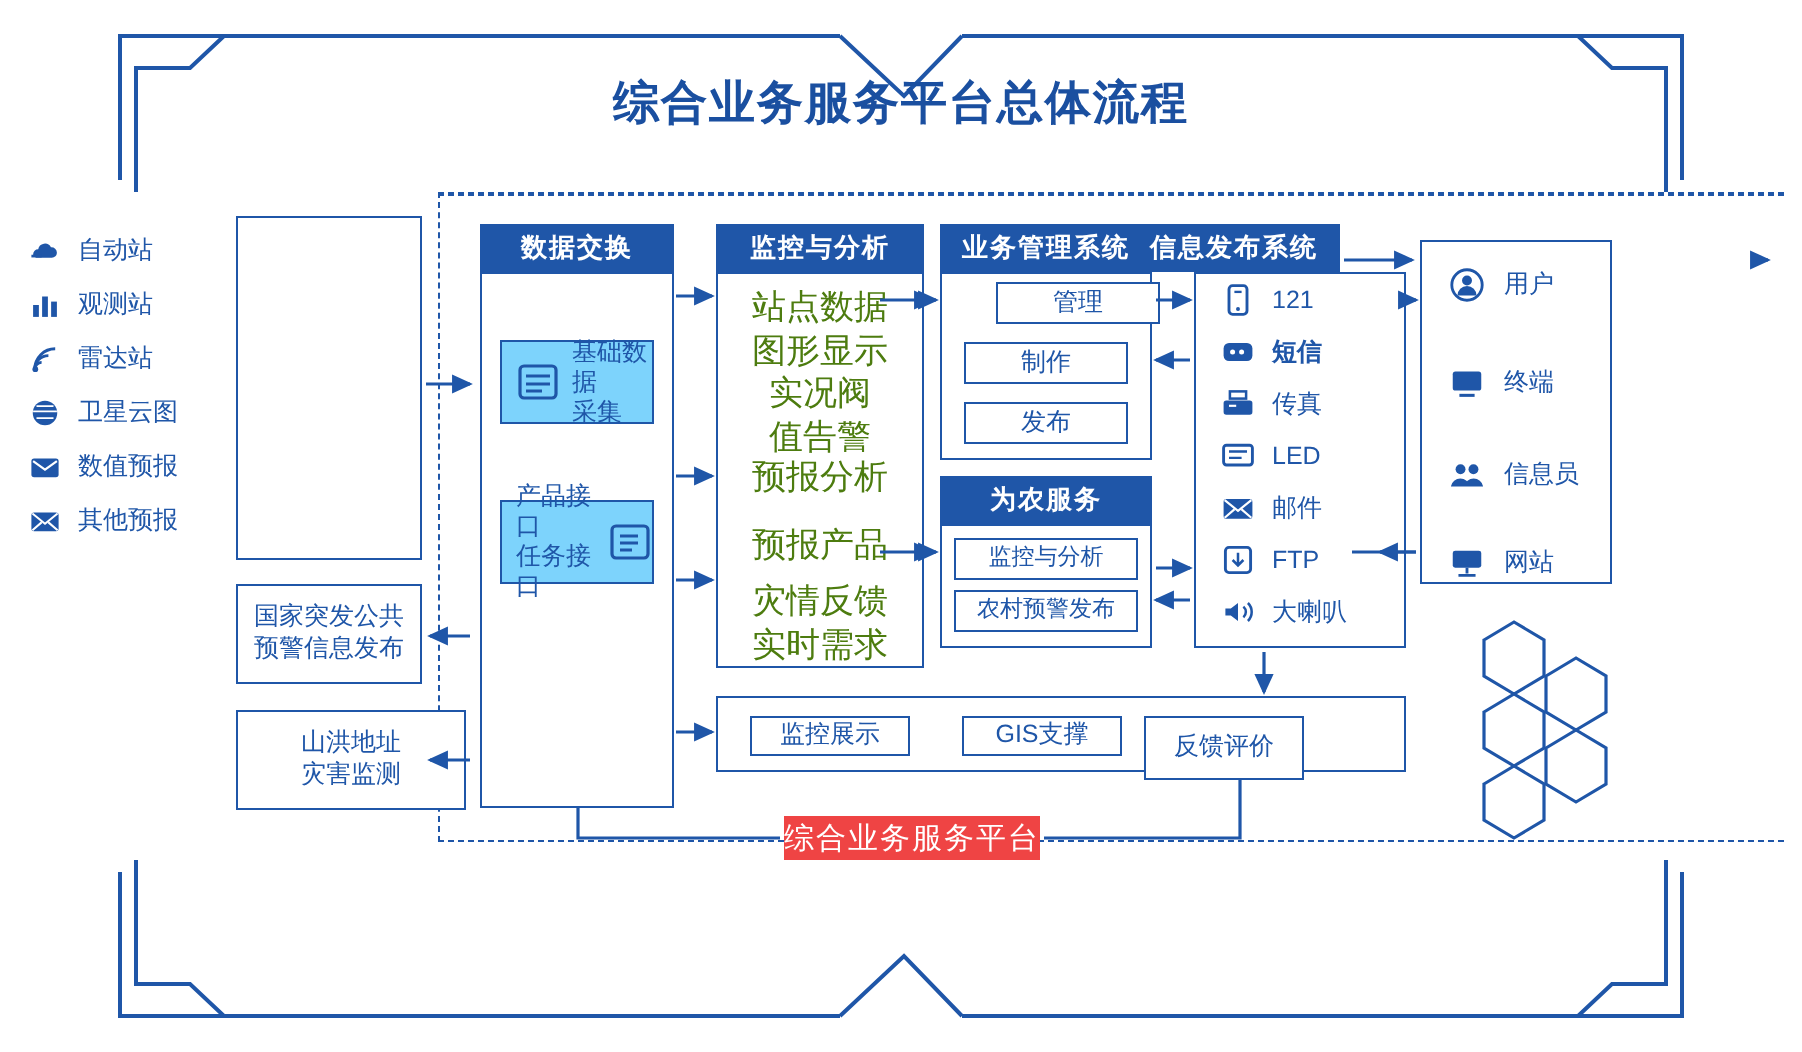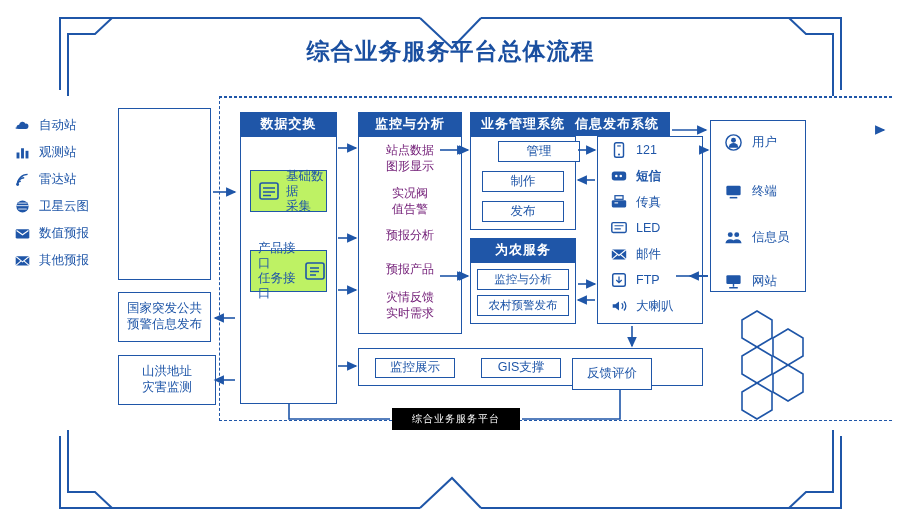--- a/index.html
+++ b/index.html
@@ -118,47 +118,47 @@
   .pubrow .ico {
     width: 18px; height: 18px;
     display: inline-flex;
     align-items: center;
     justify-content: center;
     flex: 0 0 auto;
   }
   
   .ptext {
     position: absolute;
-    color: #701a75;
-    font-size: 12px;
+    color: #4d7c0f;
+    font-size: 17px;
     text-align: center;
     line-height: 1.3;
     width: 86px;
   }
   
   .exbox {
     position: absolute;
     box-sizing: border-box;
     border: 1.5px solid #1f56a8;
-    background: #bef264;
+    background: #7dd3fc;
     display: flex;
     align-items: center;
     gap: 6px;
     padding-left: 7px;
     color: #1f56a8;
     font-size: 12.5px;
     line-height: 1.2;
   }
   .exbox .ico { width: 22px; height: 22px; flex: 0 0 auto; }
   .footer-bar {
     position: absolute;
     box-sizing: border-box;
-    background: #000000;
+    background: #ef4444;
     color: #fff;
-    font-size: 10px;
+    font-size: 15px;
     display: flex;
     align-items: center;
     justify-content: center;
     letter-spacing: 1px;
   }
   .arrows {
     position: absolute;
     left: 0; top: 0;
     width: 901px; height: 526px;
     pointer-events: none;
@@ -259,21 +259,21 @@
       <svg viewBox="0 0 20 20" width="17" height="17">
           <rect x="2" y="5" width="16" height="11" rx="1.6" fill="#1f56a8"></rect>
           <path d="M2.6 5.6l7.4 6 7.4-6M2.6 15.4l5.4-4.6M17.4 15.4L12 10.8" stroke="#fff" stroke-width="1.2" fill="none"></path>
         </svg>
     </span>
     <span>其他预报</span>
   </div>
 
   <div class="box" style="left:118px; top:292px; width:93px; height:50px; white-space:pre-line;">国家突发公共
 预警信息发布</div>
-  <div class="box" style="left:118px; top:355px; width:98px; height:50px; white-space:pre-line;">山洪地址
+  <div class="box" style="left:118px; top:355px; width:115px; height:50px; white-space:pre-line;">山洪地址
 灾害监测</div>
 
   <div class="hdr" style="left:240px; top:112px; width:97px; height:24px;">数据交换</div>
   <div class="col-frame" style="left:240px; top:136px; width:97px; height:268px;"></div>
 
   <div class="exbox" style="left:250px; top:170px; width:77px; height:42px;">
     <span class="ico">
       <svg viewBox="0 0 22 22" width="22" height="22">
           <rect x="2" y="3" width="18" height="16" rx="2" fill="none" stroke="#1f56a8" stroke-width="1.6"></rect>
           <path d="M5 8h12M5 12h12M5 15.5h8" stroke="#1f56a8" stroke-width="1.4"></path>

